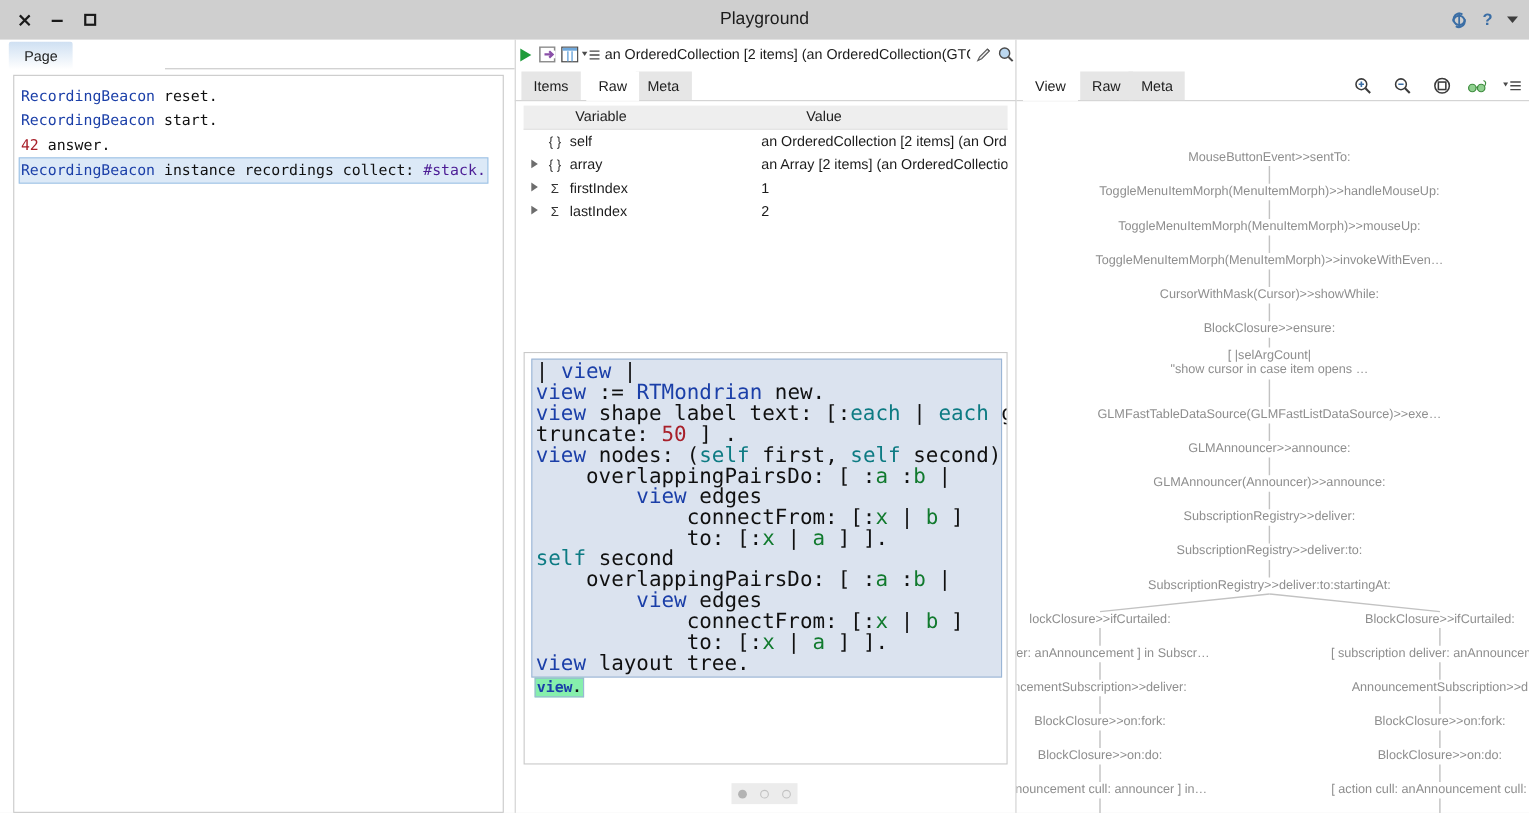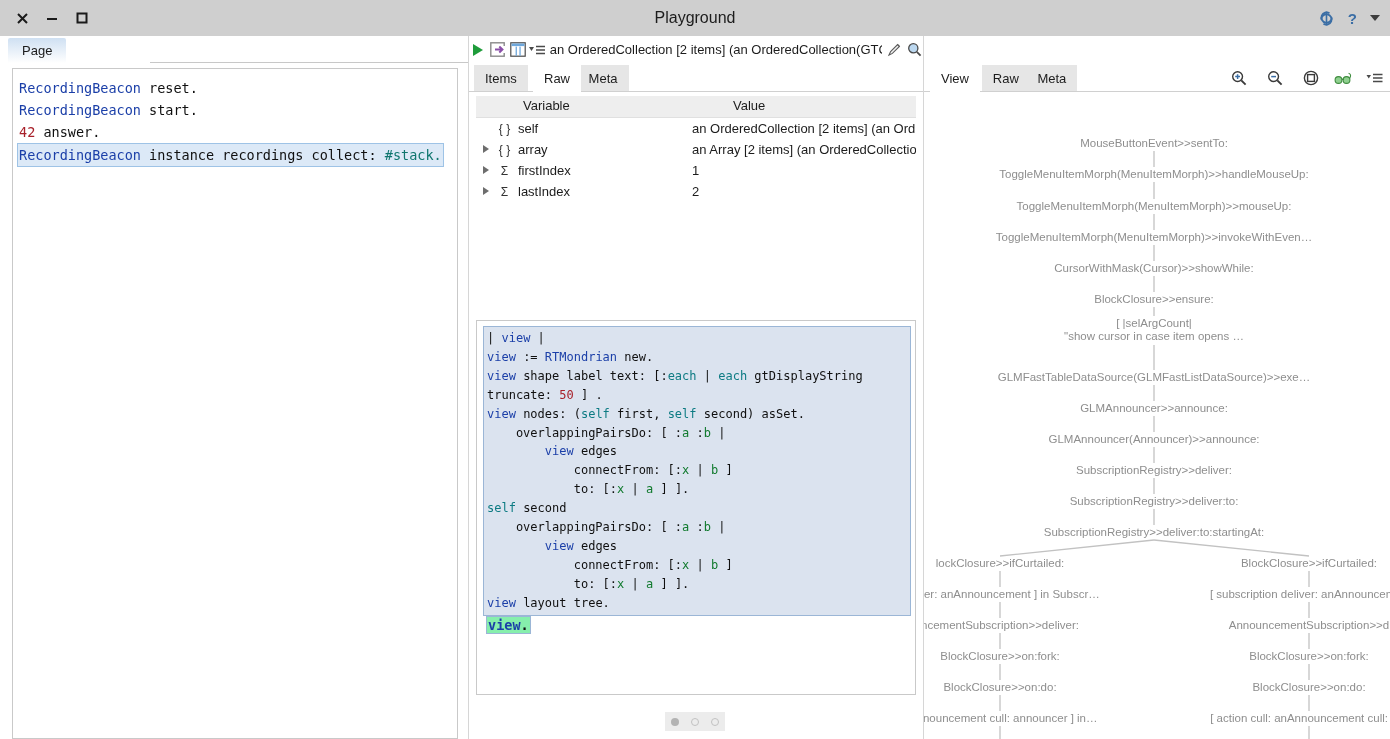--- a/index.html
+++ b/index.html
@@ -97,21 +97,21 @@
     background: #ffffff;
     padding: 8px 6px;
     font-family: "DejaVu Sans Mono", monospace;
     font-size: 13.5px;
     line-height: 22px;
     overflow: hidden;
   }
   .code-line { white-space: pre; }
   .cls { color: #1b3fa8; }
   .num { color: #a8202a; }
-  .sym { color: #0f766e; }
+  .sym { color: #4c1d95; }
   .plain { color: #101010; }
   .sel-line {
     background: #dce9f7;
     border: 1px solid #9ec3e6;
     display: inline-block;
     padding: 0 1px;
     margin-left: -2px;
   }
 
   
@@ -200,21 +200,21 @@
     border: 1px solid #c9c9c9;
     background: #ffffff;
     padding: 5px 4px 4px 6px;
     overflow: hidden;
   }
   .midcode-inner {
     background: #dbe3ef;
     border: 1px solid #9bb6d6;
     padding: 2px 2px 2px 3px;
     font-family: "DejaVu Sans Mono", monospace;
-    font-size: 12px;
+    font-size: 19px;
     line-height: 18.9px;
     color: #101010;
   }
   .midcode-tail {
     font-family: "DejaVu Sans Mono", monospace;
     font-size: 13.5px;
     line-height: 18.9px;
     margin-top: 0px;
     padding-left: 3px;
   }

